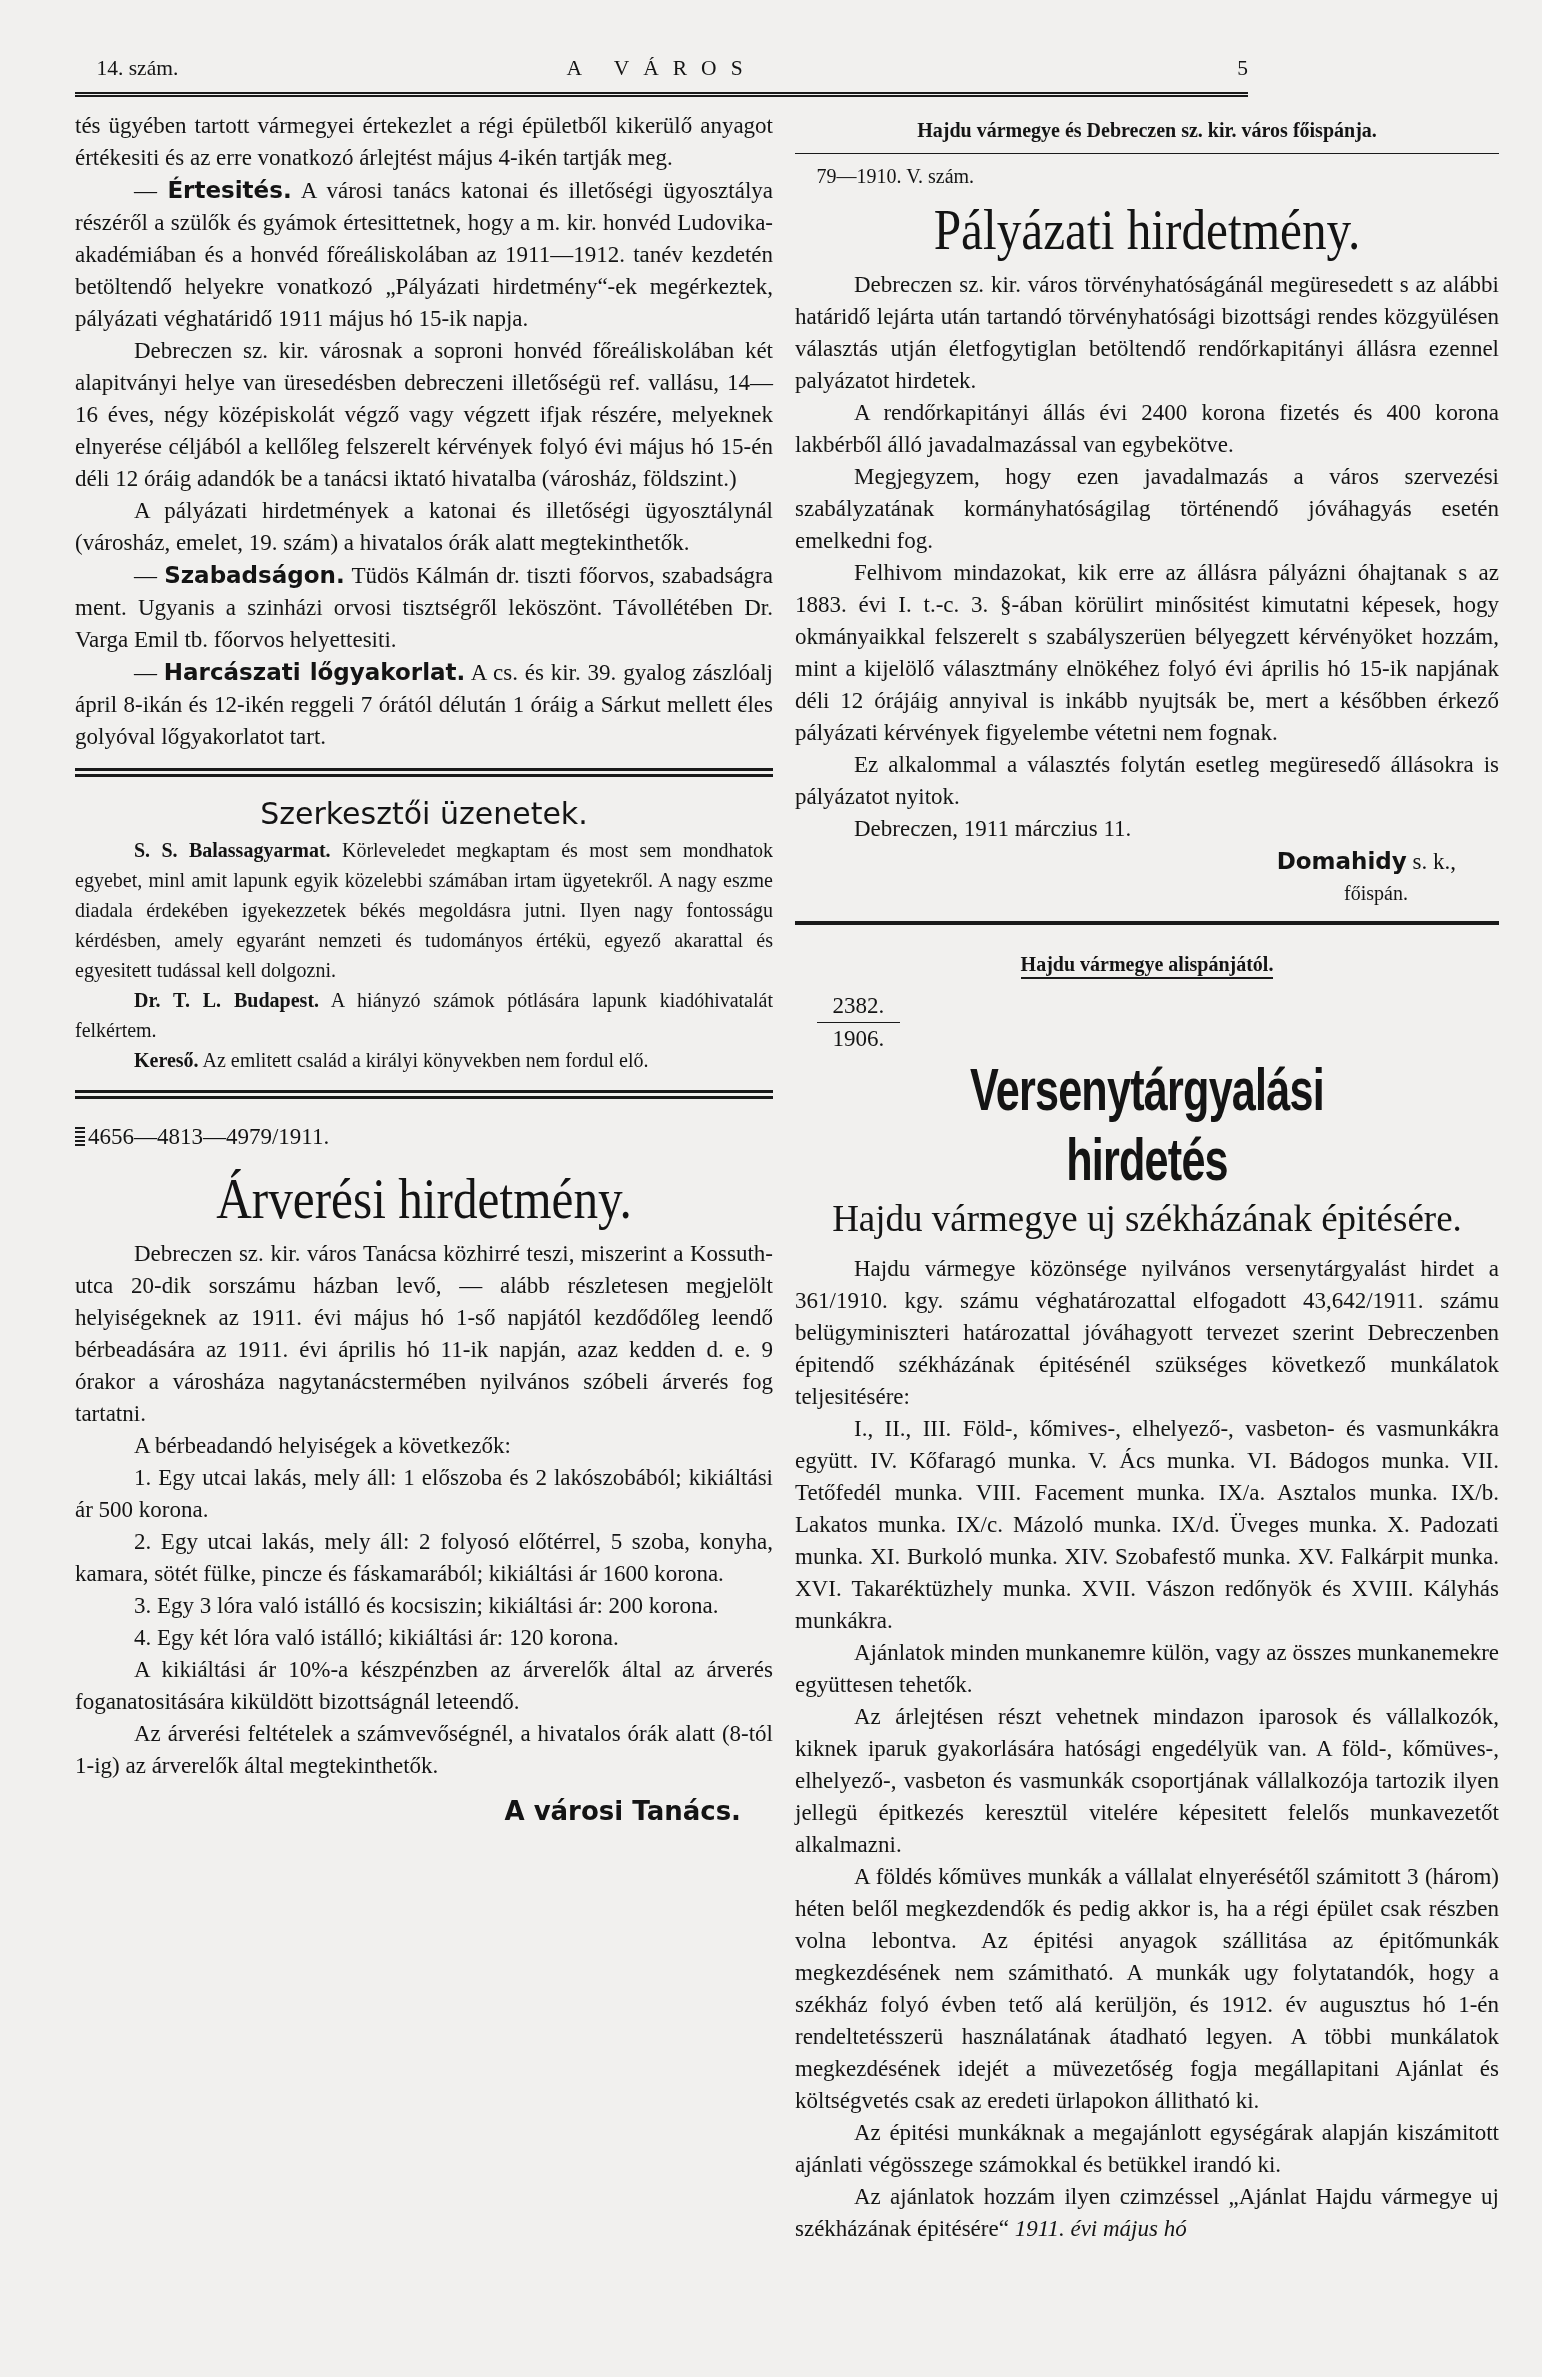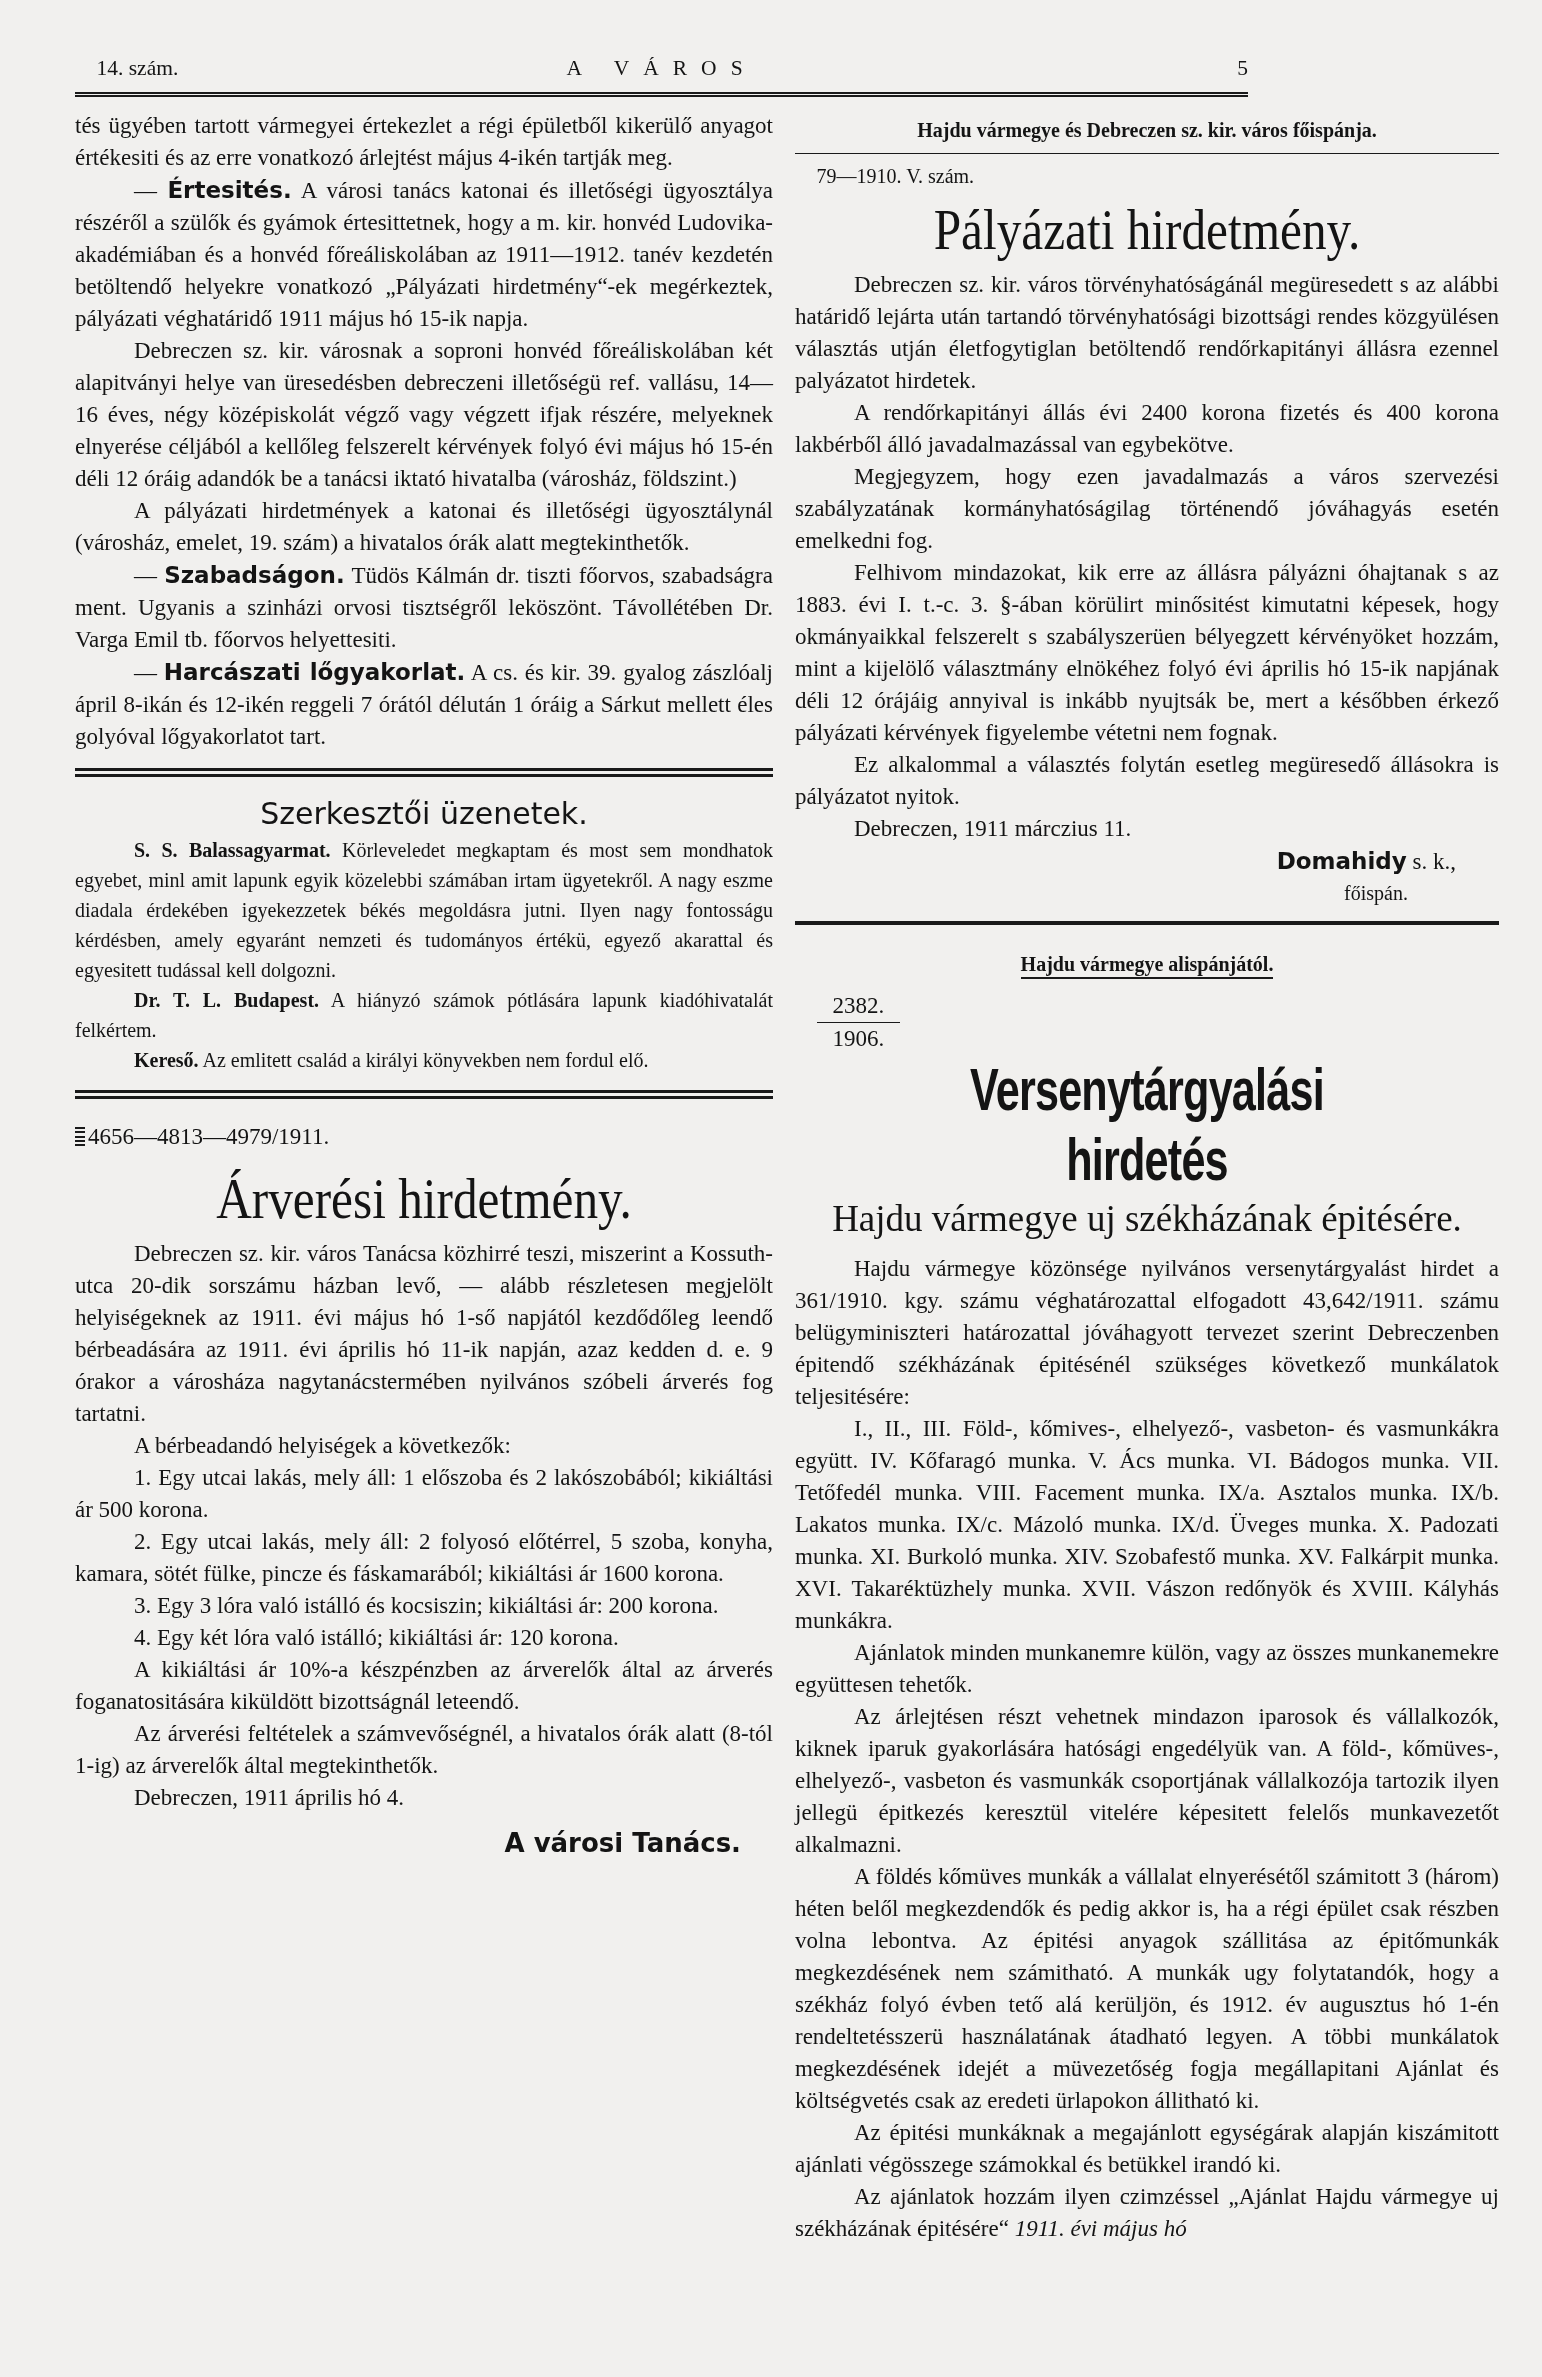--- a/index.html
+++ b/index.html
@@ -105,21 +105,20 @@
     </p>
     <div class="big-title" style="margin:10.7px 0 5.4px;">Árverési hirdetmény.</div>
     <p class="indent">Debreczen sz. kir. város Tanácsa közhirré teszi, miszerint a Kossuth-utca 20-dik sorszámu házban levő, — alább részletesen megjelölt helyiségeknek az 1911. évi május hó 1-ső napjától kezdődőleg leendő bérbeadására az 1911. évi április hó 11-ik napján, azaz kedden d. e. 9 órakor a városháza nagytanácstermében nyilvános szóbeli árverés fog tartatni.</p>
     <p class="indent">A bérbeadandó helyiségek a következők:</p>
     <p class="indent">1. Egy utcai lakás, mely áll: 1 előszoba és 2 lakószobából; kikiáltási ár 500 korona.</p>
     <p class="indent">2. Egy utcai lakás, mely áll: 2 folyosó előtérrel, 5 szoba, konyha, kamara, sötét fülke, pincze és fáskamarából; kikiáltási ár 1600 korona.</p>
     <p class="indent">3. Egy 3 lóra való istálló és kocsiszin; kikiáltási ár: 200 korona.</p>
     <p class="indent">4. Egy két lóra való istálló; kikiáltási ár: 120 korona.</p>
     <p class="indent">A kikiáltási ár 10%-a készpénzben az árverelők által az árverés foganatositására kiküldött bizottságnál leteendő.</p>
     <p class="indent">Az árverési feltételek a számvevőségnél, a hivatalos órák alatt (8-tól 1-ig) az árverelők által megtekinthetők.</p>
-    <p class="indent">Debreczen, 1911 április hó 4.</p>
     <p class="right-al bold-sans" style="margin-top:13px; padding-right:32px; font-size:26px;">A városi Tanács.</p>
   </div>
 
   <div class="col right">
     <p class="center bold small" style="margin-top:5.4px;">Hajdu vármegye és Debreczen sz. kir. város főispánja.</p>
     <div class="rule-thin"></div>
     <p class="small" style="padding-left:21.5px;">79—1910. V. szám.</p>
     <div class="big-title" style="margin:3.2px 0 5.4px;">Pályázati hirdetmény.</div>
     <p class="indent">Debreczen sz. kir. város törvényhatóságánál megüresedett s az alábbi határidő lejárta után tartandó törvényhatósági bizottsági rendes közgyülésen választás utján életfogytiglan betöltendő rendőrkapitányi állásra ezennel palyázatot hirdetek.</p>
     <p class="indent">A rendőrkapitányi állás évi 2400 korona fizetés és 400 korona lakbérből álló javadalmazással van egybekötve.</p>

